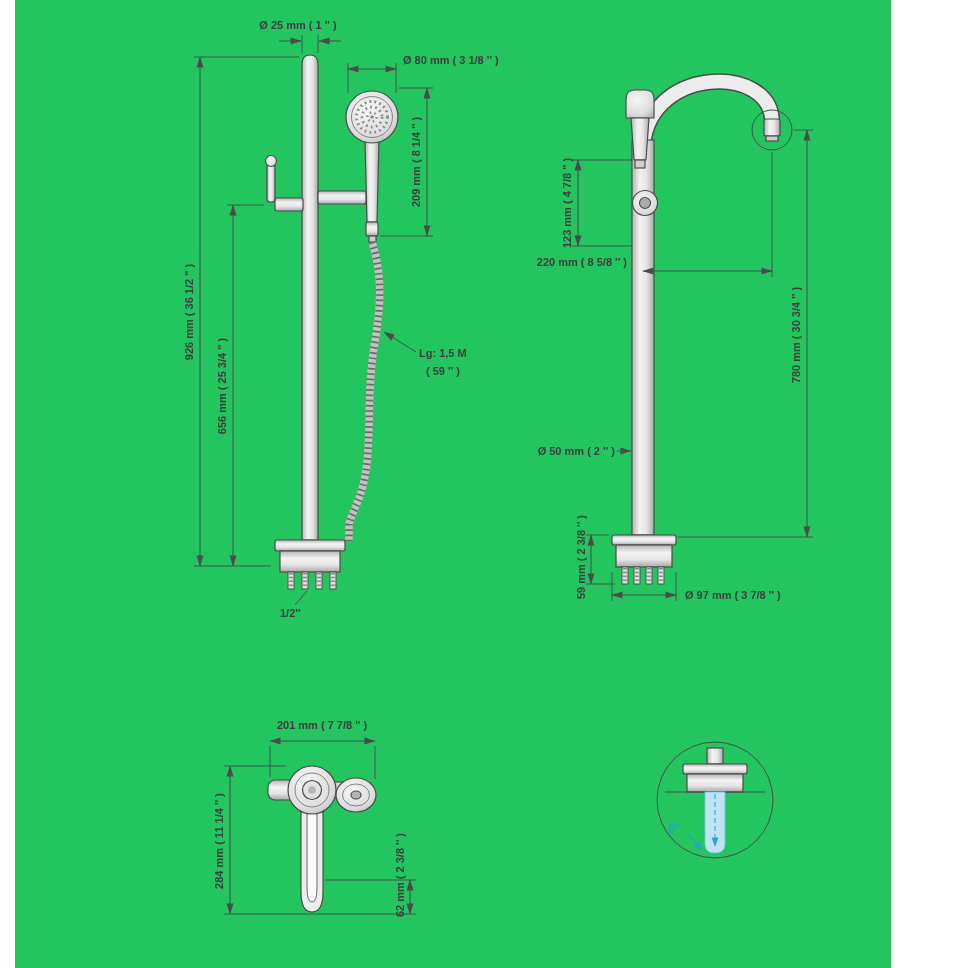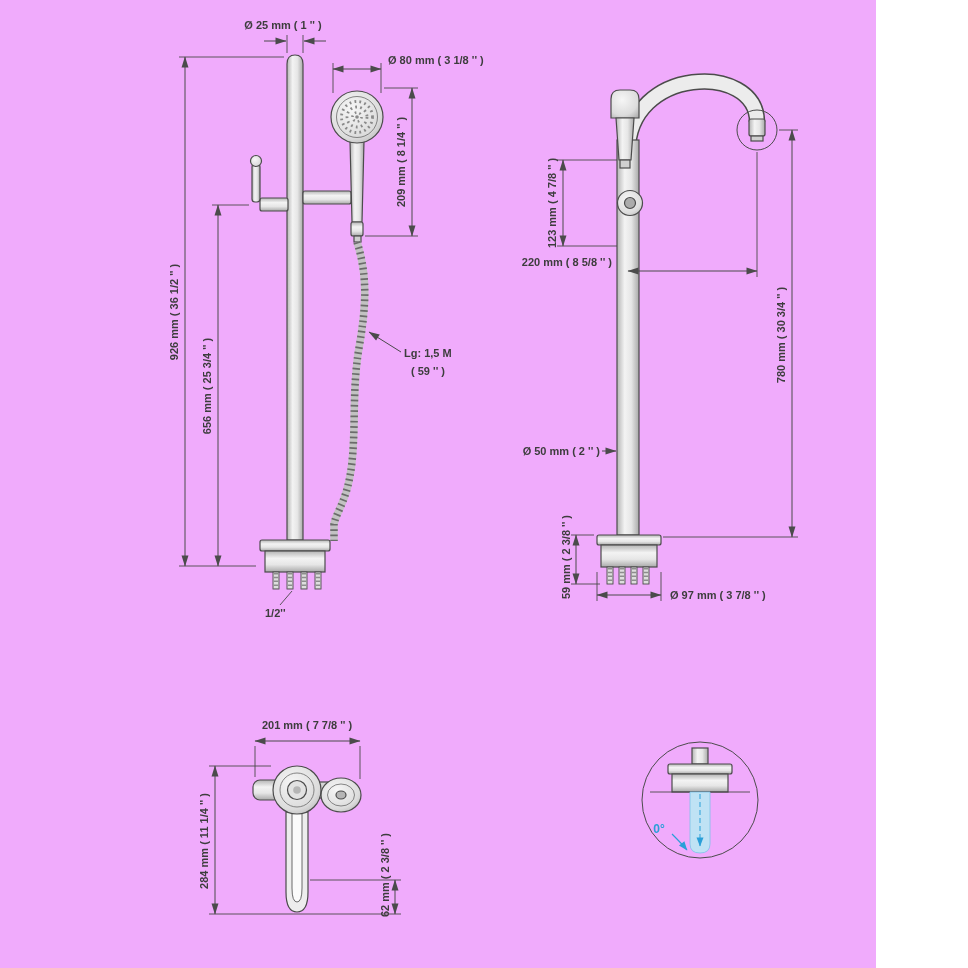--- a/index.html
+++ b/index.html
@@ -1,16 +1,16 @@
 <!DOCTYPE html>
 <html><head>
 <meta charset="utf-8">
 <style>
   html,body{margin:0;padding:0;background:#ffffff;}
-  .sheet{position:relative;width:876px;height:968px;background:#f0abfc;overflow:hidden;}
+  .sheet{position:relative;width:876px;height:968px;background:#22c55e;overflow:hidden;margin-left:15px;}
   svg{position:absolute;left:0;top:0;}
   .fil{stroke:#4b4b4b;stroke-width:1.2;}
   .thin{stroke:#6a6a6a;stroke-width:0.8;fill:none;}
   .dim{stroke:#4a4a4a;stroke-width:1;fill:none;}
   .ext{stroke:#4a4a4a;stroke-width:0.9;fill:none;}
   .lbl{font:bold 11px "Liberation Sans", sans-serif;fill:#3d3d3d;}
   .lbl-blue{font:bold 12px "Liberation Sans", sans-serif;fill:#2a9fd8;}
 </style>
 </head>
 <body>

